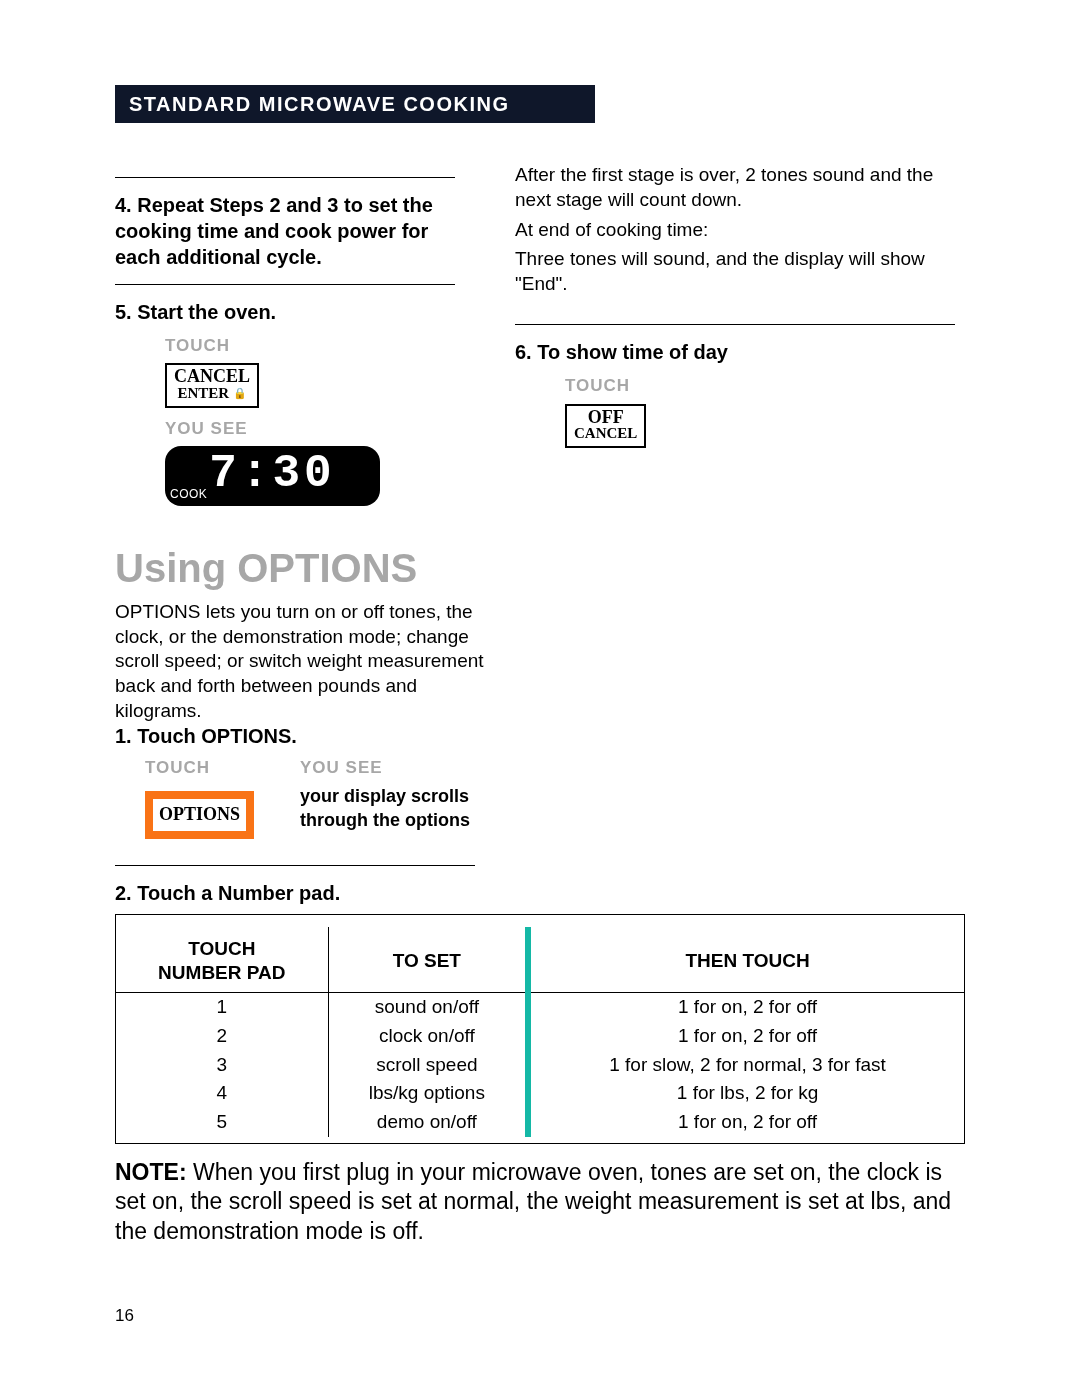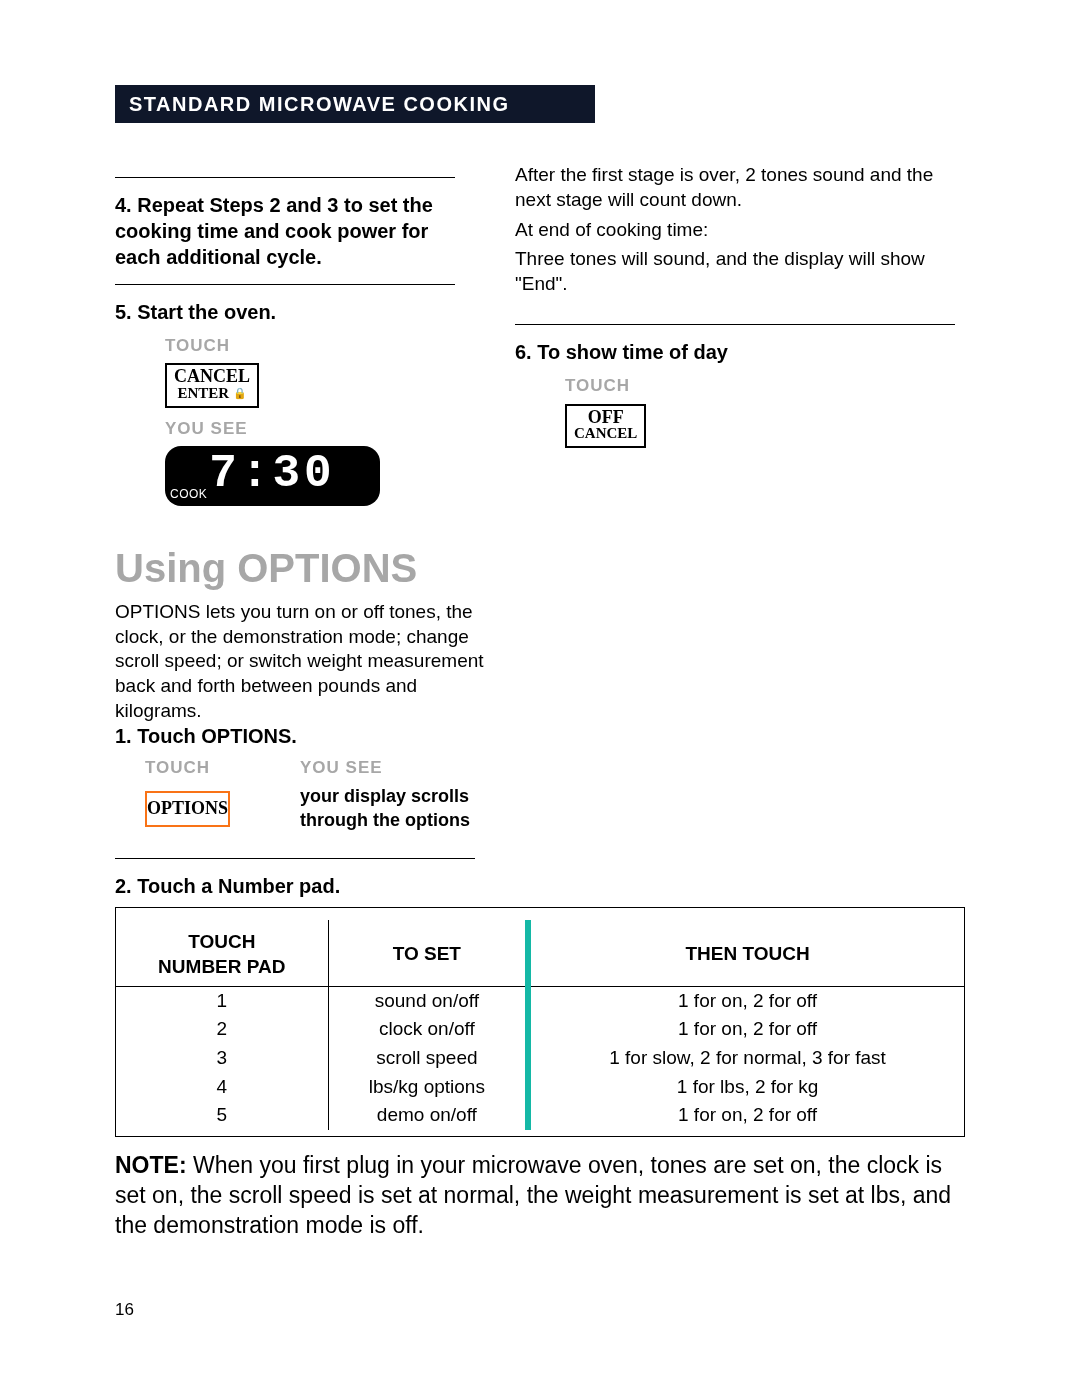--- a/index.html
+++ b/index.html
@@ -97,22 +97,22 @@
     .touch-col { width: 155px; }
     .yousee-col { width: 240px; }
     .touch-col .label-inline, .yousee-col .label-inline {
       color: #a7a7a7;
       font-weight: bold;
       font-size: 17px;
       letter-spacing: 1px;
       margin-bottom: 6px;
     }
     .key-options {
-      border: 2px solid #f97316;
-      padding: 4px 0;
+      border: 8px solid #f97316;
+      padding: 4px 6px;
       font-family: Georgia, 'Times New Roman', serif;
       font-weight: bold;
       font-size: 18px;
       display: inline-block;
       margin-top: 6px;
     }
     .yousee-text { font-weight: bold; font-size: 18px; }
     table {
       border-collapse: collapse;
       width: 100%;

